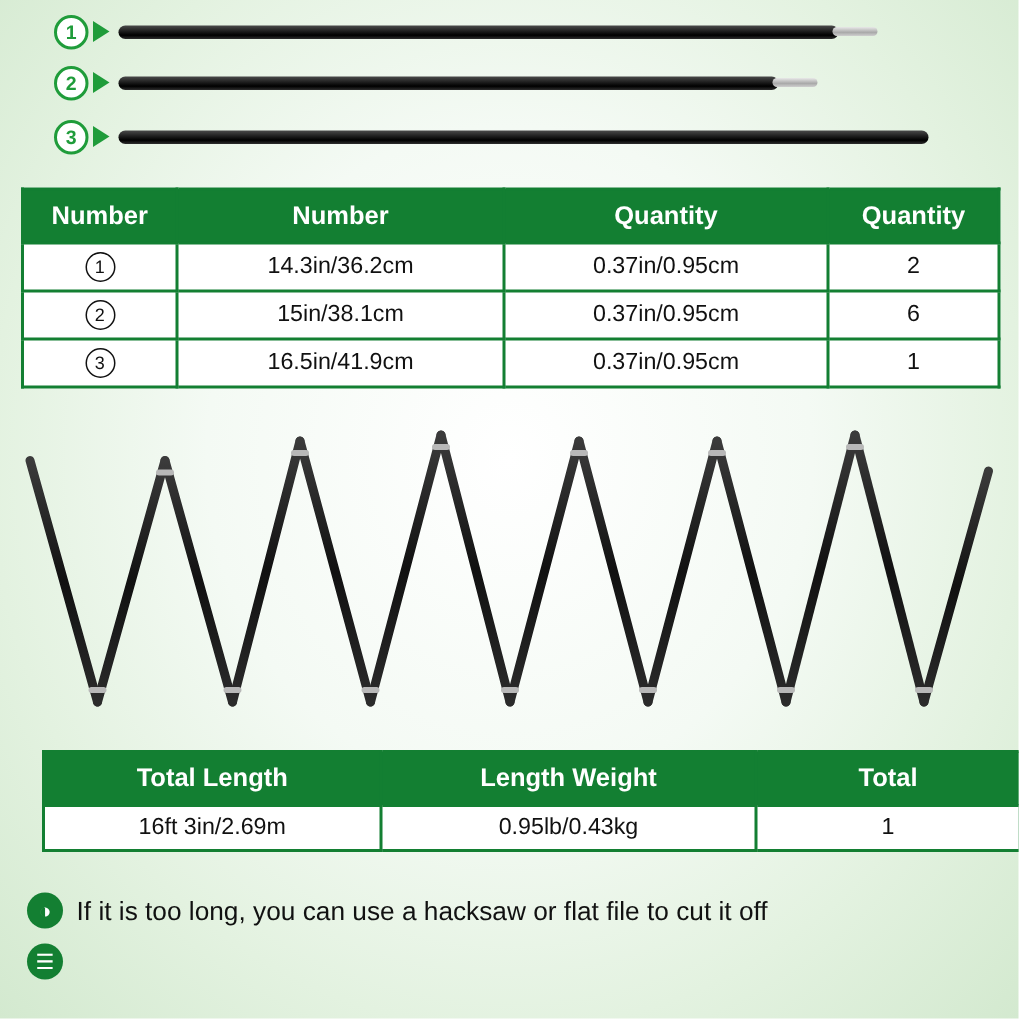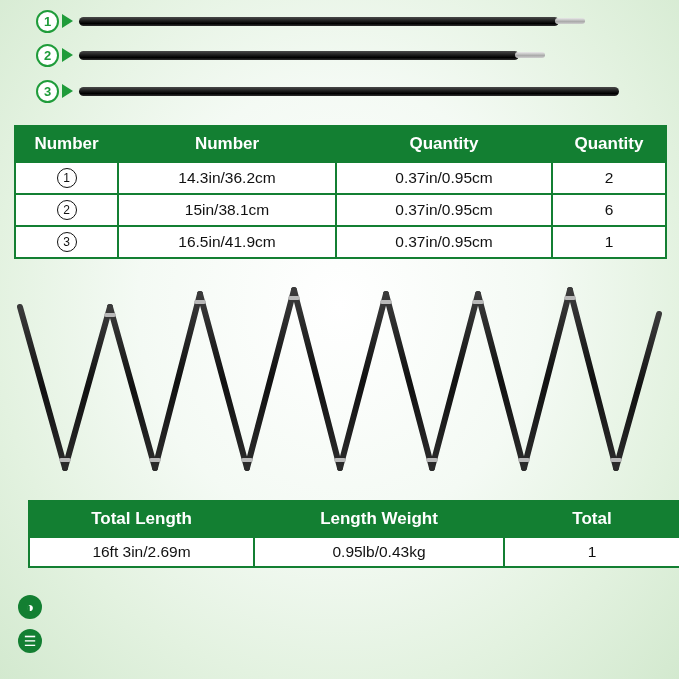--- a/index.html
+++ b/index.html
@@ -290,17 +290,18 @@
       <td>16ft 3in/2.69m</td>
       <td>0.95lb/0.43kg</td>
       <td>1</td>
     </tr>
   </tbody>
 </table>
 
 <div class="notes">
   <div class="note">
     <div class="note-icon">◑</div>
+    <div class="note-text">If it is too long, you can use a hacksaw or flat file to cut it off</div>
   </div>
   <div class="note">
     <div class="note-icon">☰</div>
   </div>
 </div>
 
 </body></html>

